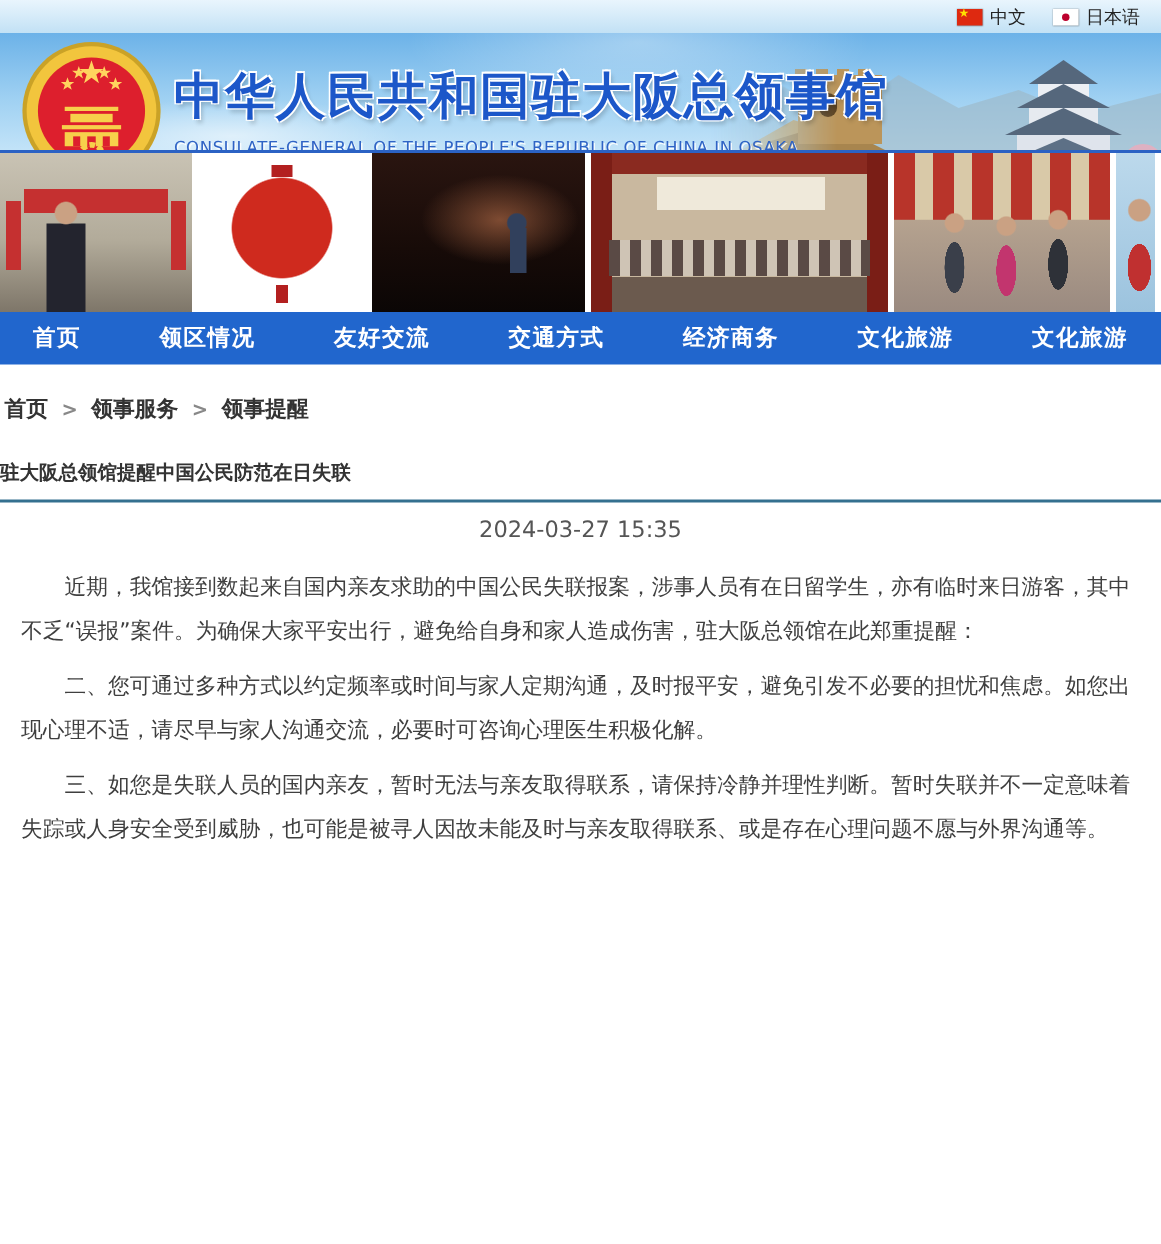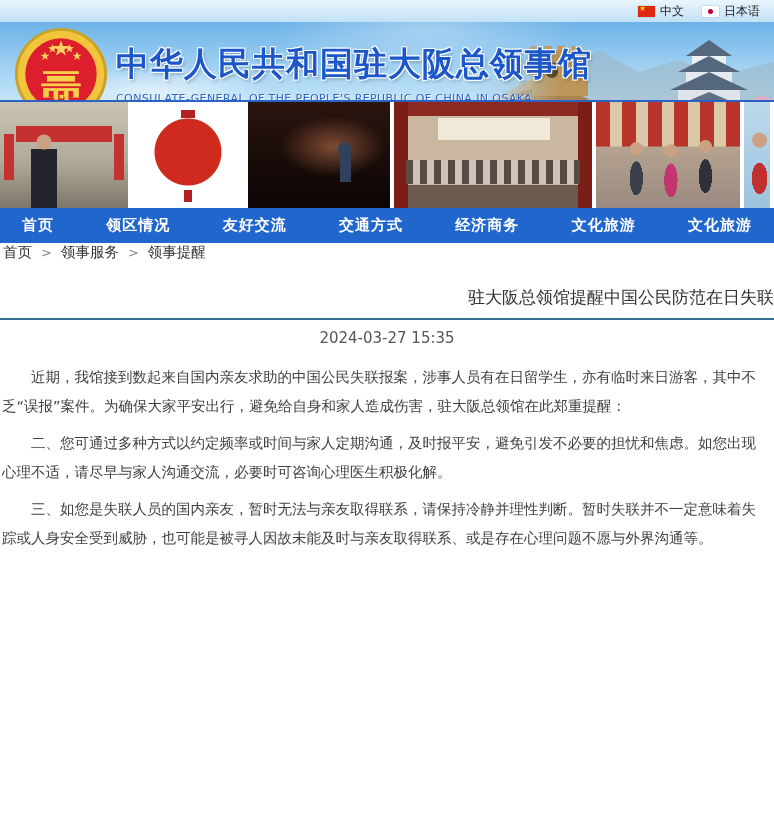--- a/index.html
+++ b/index.html
@@ -87,30 +87,30 @@
   
   .nav{
     height:35px;background:#2166cd;display:flex;align-items:center;
     justify-content:space-between;padding:0 22px;
   }
   .nav a{
     color:#ffffff;font-size:15px;font-weight:bold;text-decoration:none;
     letter-spacing:1px;cursor:pointer;
   }
   
-  .breadcrumb{padding:0 6px 4px 3px;font-size:14.5px;color:#333;}
+  .breadcrumb{padding:20px 6px 4px 3px;font-size:14.5px;color:#333;font-weight:bold;}
   .breadcrumb a{color:#333;text-decoration:none;cursor:pointer;}
   .breadcrumb .sep{color:#888;margin:0 9px;font-size:13px;}
   
   .article-title{
-    margin:20px 0 0 0;text-align:right;font-size:17px;font-weight:normal;color:#333;
+    margin:20px 0 0 0;text-align:left;font-size:13px;font-weight:bold;color:#333;
   }
   .title-rule{border:none;border-top:2px solid #34708f;margin:9px 0 0 0;}
   .article-date{text-align:center;font-size:15px;color:#555;margin-top:9px;}
-  .article-body{padding:16px 12px 0 2px;font-size:14.5px;color:#3f3f3f;}
+  .article-body{padding:16px 12px 0 14px;font-size:14.5px;color:#3f3f3f;}
   .article-body p{margin:0 0 8px 0;line-height:29px;text-indent:2em;}
   .contact-heading{margin-top:44px !important;margin-bottom:14px !important;}
 </style>
 </head>
 <body>
 
 <div class="lang-bar">
   <a class="lang-item">
     <span class="flag flag-cn">
         <span class="star">★</span>

